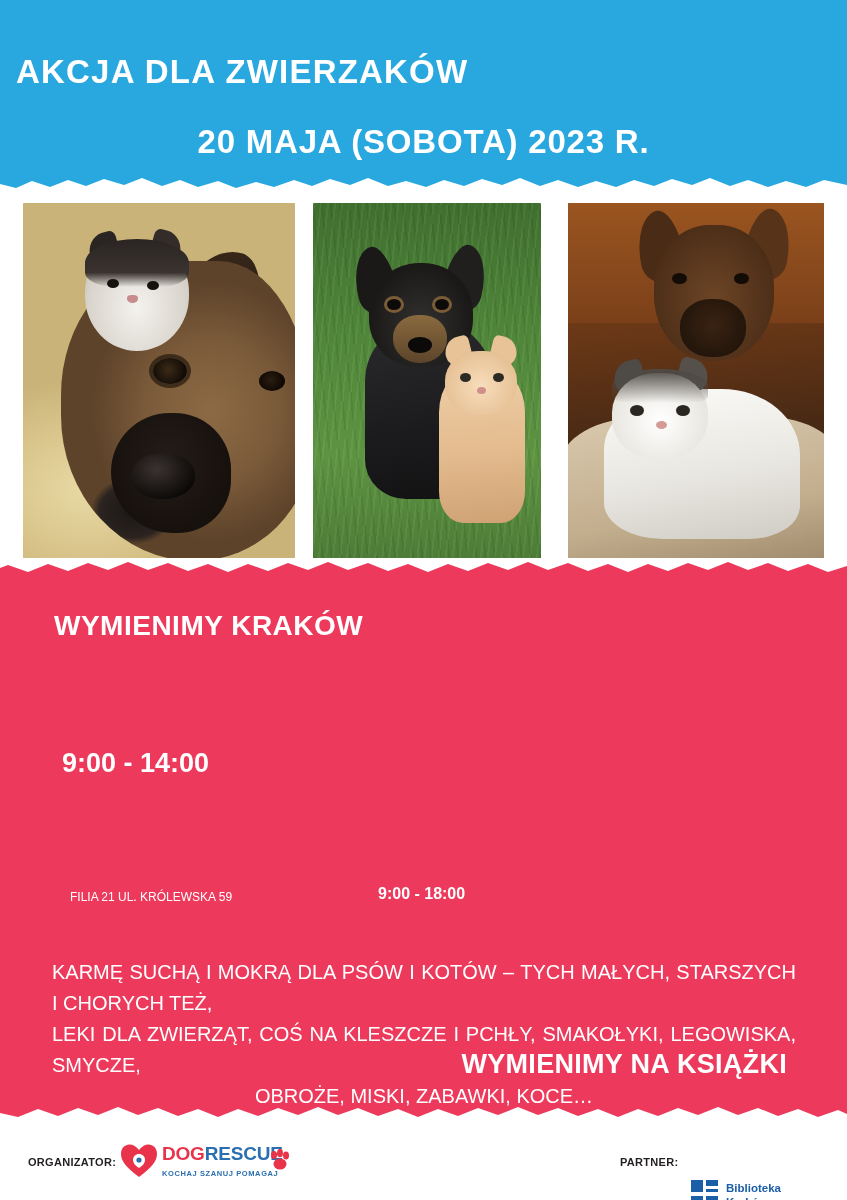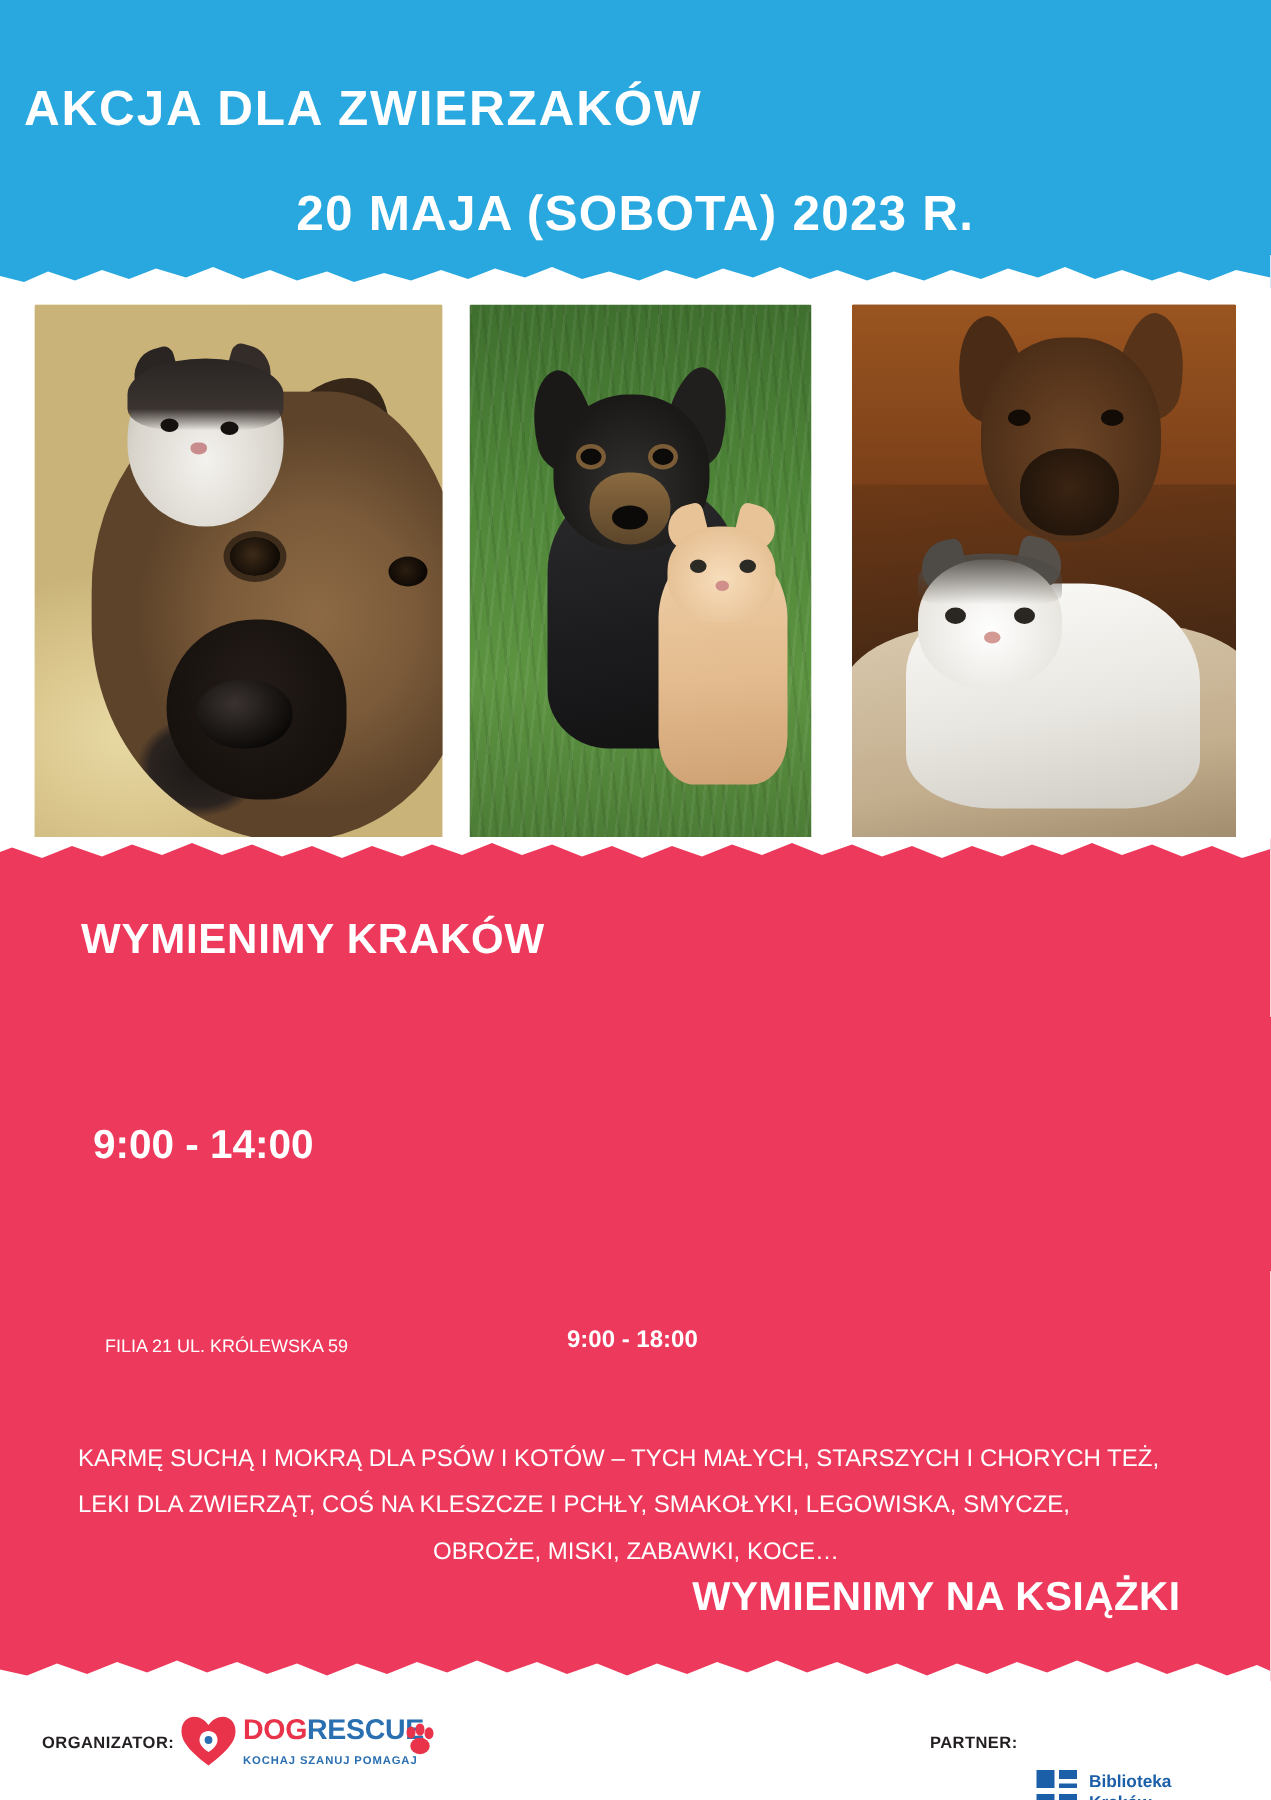--- a/index.html
+++ b/index.html
@@ -261,21 +261,21 @@
   .filia21 {
     position:absolute; left:54px; top:331px;
     color:#ffffff; font-size:12px;margin-left:16px;
   }
   .hours-right {
     position:absolute; left:378px; top:326px;
     color:#ffffff; font-size:16px; font-weight:bold;
   }
   .items {
     position:absolute; left:52px; top:398px; width:744px;
-    color:#ffffff; font-size:16px; line-height:31px;
+    color:#ffffff; font-size:20px; line-height:31px;
     text-align: justify;
   }
   .items div:last-child { text-align: center; }
   .exchange {
     position:absolute; left:0; top:490px; width:847px;
     padding-right: 60px;
     text-align:right;
     color:#ffffff; font-size:27px; font-weight:bold; letter-spacing:.3px;
   }
 

